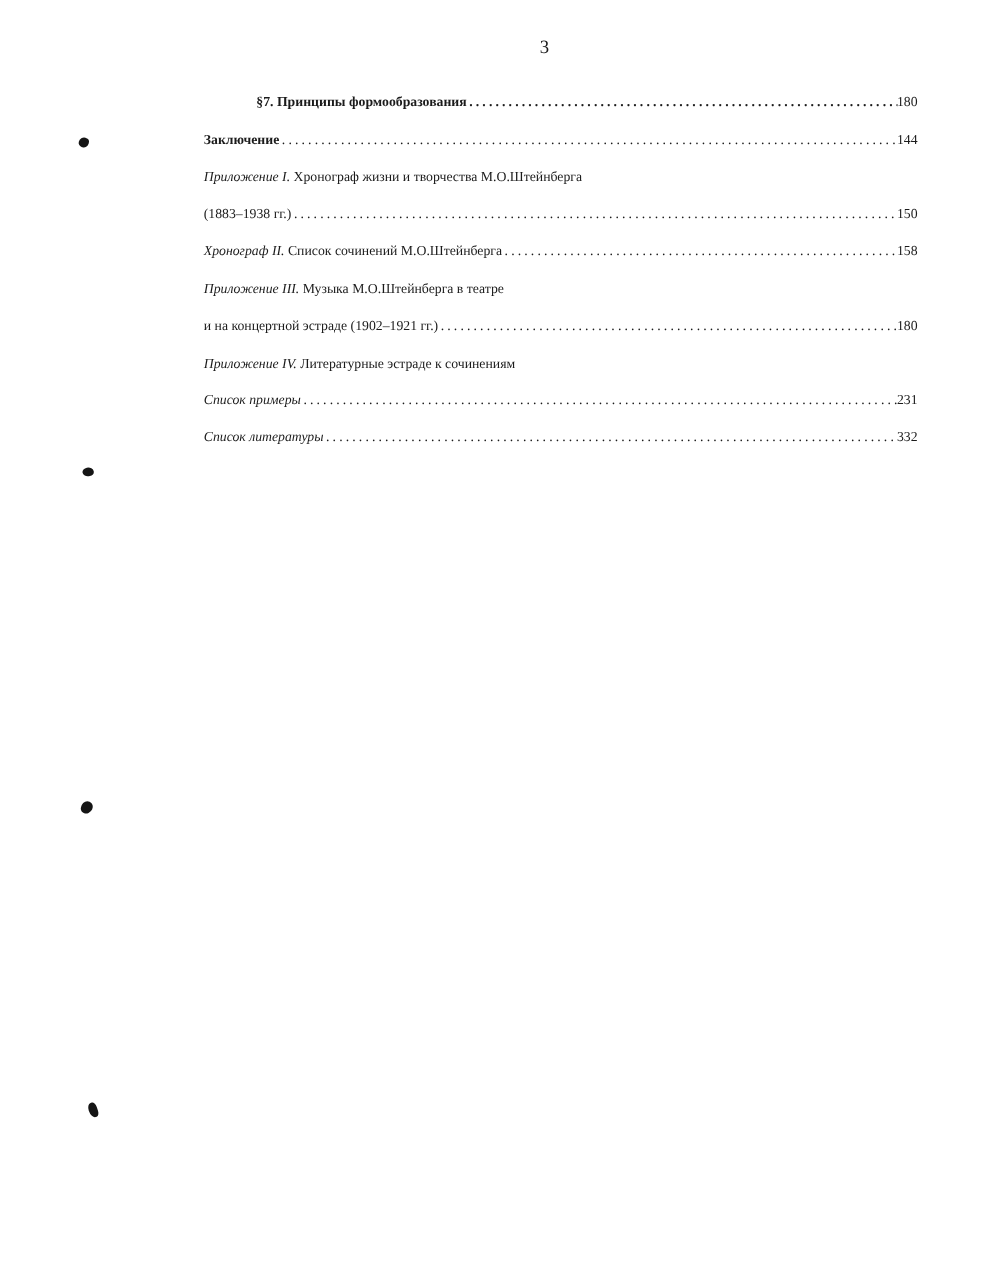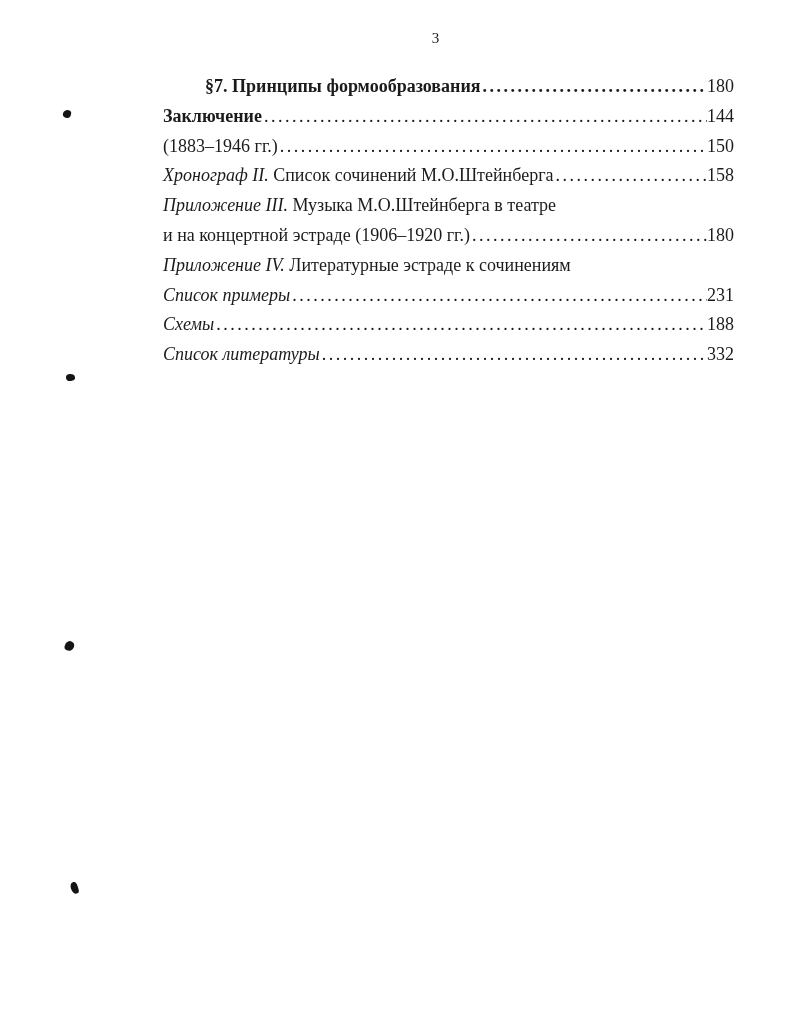--- a/index.html
+++ b/index.html
@@ -18,21 +18,21 @@
     left: 163px;
     width: 545px;
     text-align: center;
     font-size: 15px;
   }
   .toc {
     position: absolute;
     left: 163px;
     top: 76px;
     width: 571px;
-    font-size: 18px;
+    font-size: 11px;
   }
   .toc-line {
     display: flex;
     align-items: baseline;
     height: 29.8px;
   }
   .toc-line > span { white-space: pre; }
   .indent { padding-left: 42px; }
   .b { font-weight: bold; }
   .it { font-style: italic; }
@@ -68,62 +68,61 @@
     <span class="leader b"></span>
     <span class="pagenum">180</span>
   </div>
 
   <div class="toc-line">
     <span class="b">Заключение</span>
     <span class="leader"></span>
     <span class="pagenum">144</span>
   </div>
 
+  <div class="toc-line">
+    <span class="it">Приложение I.</span>
+    <span> Хронограф жизни и творчества М.О.Штейнберга</span>
+  </div>
 
   <div class="toc-line">
-    <span>(1883–1946 гг.)</span>
+    <span>(1883–1938 гг.)</span>
     <span class="leader"></span>
     <span class="pagenum">150</span>
   </div>
 
   <div class="toc-line">
     <span class="it">Хронограф II.</span>
     <span> Список сочинений М.О.Штейнберга</span>
     <span class="leader"></span>
     <span class="pagenum">158</span>
   </div>
 
   <div class="toc-line">
     <span class="it">Приложение III.</span>
     <span> Музыка М.О.Штейнберга в театре</span>
   </div>
 
   <div class="toc-line">
-    <span>и на концертной эстраде (1906–1920 гг.)</span>
+    <span>и на концертной эстраде (1902–1921 гг.)</span>
     <span class="leader"></span>
     <span class="pagenum">180</span>
   </div>
 
   <div class="toc-line">
     <span class="it">Приложение IV.</span>
     <span> Литературные эстраде к сочинениям</span>
   </div>
 
 
   <div class="toc-line">
     <span class="it">Список примеры</span>
     <span class="leader"></span>
     <span class="pagenum">231</span>
   </div>
 
-  <div class="toc-line">
-    <span class="it">Схемы</span>
-    <span class="leader"></span>
-    <span class="pagenum">188</span>
-  </div>
 
   <div class="toc-line">
     <span class="it">Список литературы</span>
     <span class="leader"></span>
     <span class="pagenum">332</span>
   </div>
 
 </div>
 
 <div class="speck speck-1"></div>

